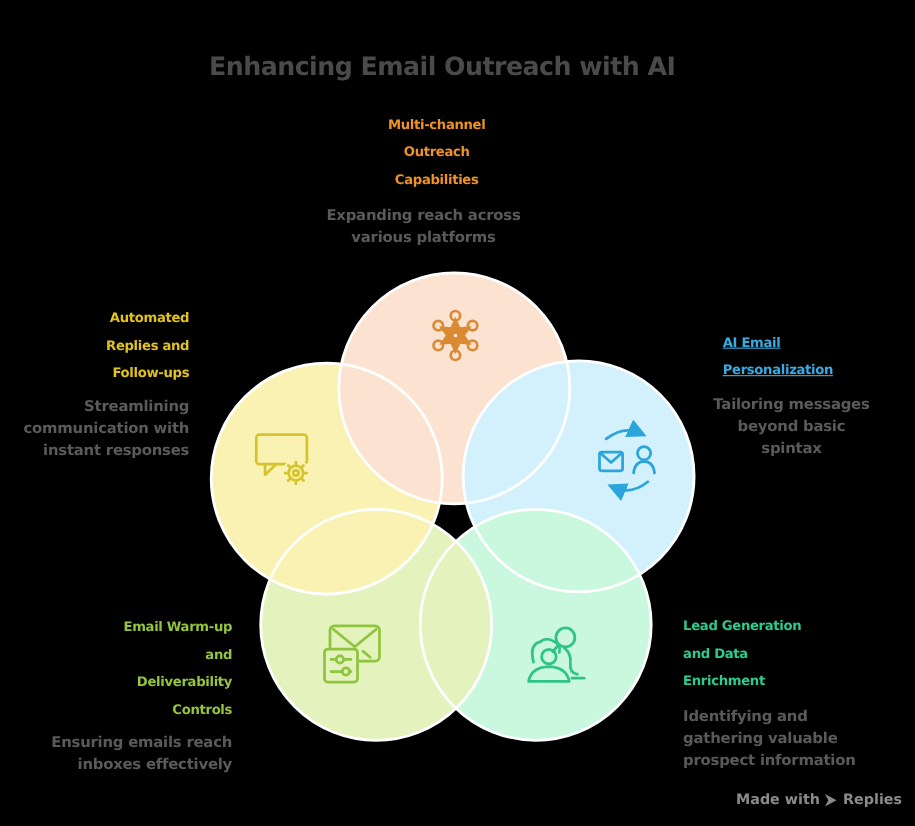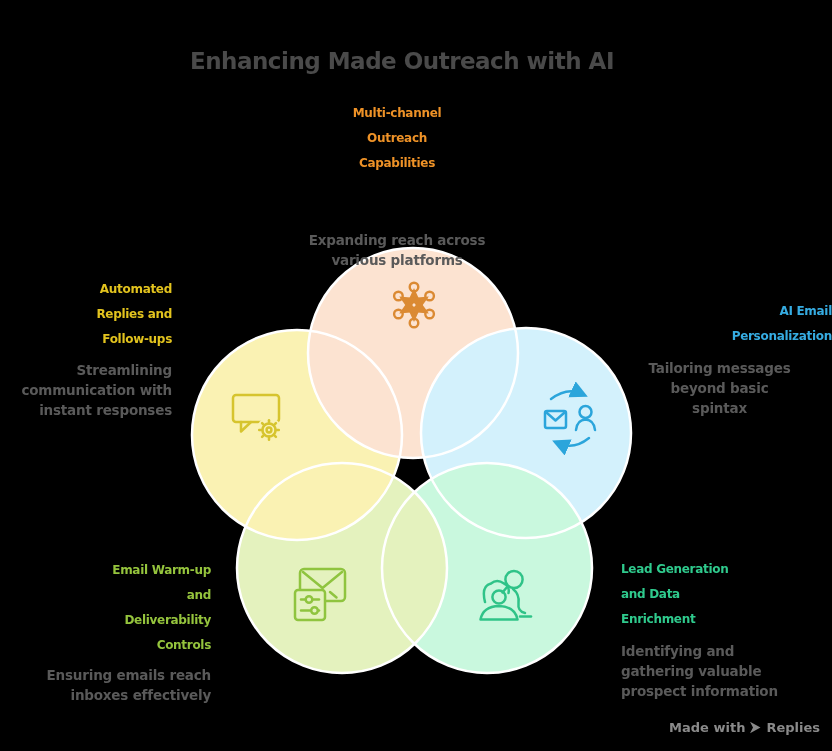--- a/index.html
+++ b/index.html
@@ -9,24 +9,24 @@
   }
   #diagram-svg{position:absolute;left:0;top:0;}
   .txt{position:absolute;white-space:pre-line;}
   .title{
     left:0;top:48px;width:804px;text-align:center;
     font-size:23px;font-weight:bold;letter-spacing:-0.5px;
   }
   .label{font-size:12px;font-weight:bold;line-height:25px;letter-spacing:-0.3px;}
   .desc{font-size:13.5px;font-weight:bold;line-height:20px;letter-spacing:-0.2px;color:#5A5A5A;}
   .t-label{left:297px;top:101px;width:200px;text-align:center;}
-  .t-desc{left:287px;top:186px;width:220px;text-align:center;margin-top:44px;}
+  .t-desc{left:275px;top:186px;width:220px;text-align:center;}
   .l-label{right:660px;width:220px;top:277px;text-align:right;}
   .l-desc{right:660px;width:230px;top:360px;text-align:right;}
-  .r-label{left:657px;width:175px;top:299px;text-align:right;}
+  .r-label{left:657px;width:175px;top:299px;text-align:left;text-decoration:underline;}
   .r-desc{left:620px;width:175px;top:358px;text-align:center;margin-left:12px;}
   .bl-label{right:621px;width:230px;top:558px;text-align:right;}
   .bl-desc{right:621px;width:240px;top:665px;text-align:right;}
   .br-label{left:621px;width:211px;top:557px;text-align:left;}
   .br-desc{left:621px;width:211px;top:641px;text-align:left;}
   .watermark{
     position:absolute;right:12px;top:720px;display:flex;align-items:center;gap:5px;
     color:#8A8A8A;font-size:13px;font-weight:bold;
   }
 </style>
@@ -122,21 +122,21 @@
       <line x1="269" y1="436.6" x2="269" y2="439.8"></line>
       <line x1="259.2" y1="430" x2="262.4" y2="430"></line>
       <line x1="275.6" y1="430" x2="278.8" y2="430"></line>
       <line x1="262.1" y1="423.1" x2="264.3" y2="425.3"></line>
       <line x1="273.7" y1="434.7" x2="275.9" y2="436.9"></line>
       <line x1="262.1" y1="436.9" x2="264.3" y2="434.7"></line>
       <line x1="273.7" y1="425.3" x2="275.9" y2="423.1"></line>
     </g>
   </svg>
 
-  <div class="txt title" style="color: rgb(74, 74, 74);">Enhancing Made Outreach with AI</div>
+  <div class="txt title" style="color: rgb(74, 74, 74);">Enhancing Email Outreach with AI</div>
 
   <div class="txt label t-label" style="color: rgb(238, 146, 39);">Multi-channel
 Outreach
 Capabilities</div>
   <div class="txt desc t-desc" style="color: rgb(90, 90, 90);">Expanding reach across
 various platforms</div>
 
   <div class="txt label l-label" style="color: rgb(226, 195, 30);">Automated
 Replies and
 Follow-ups</div>

